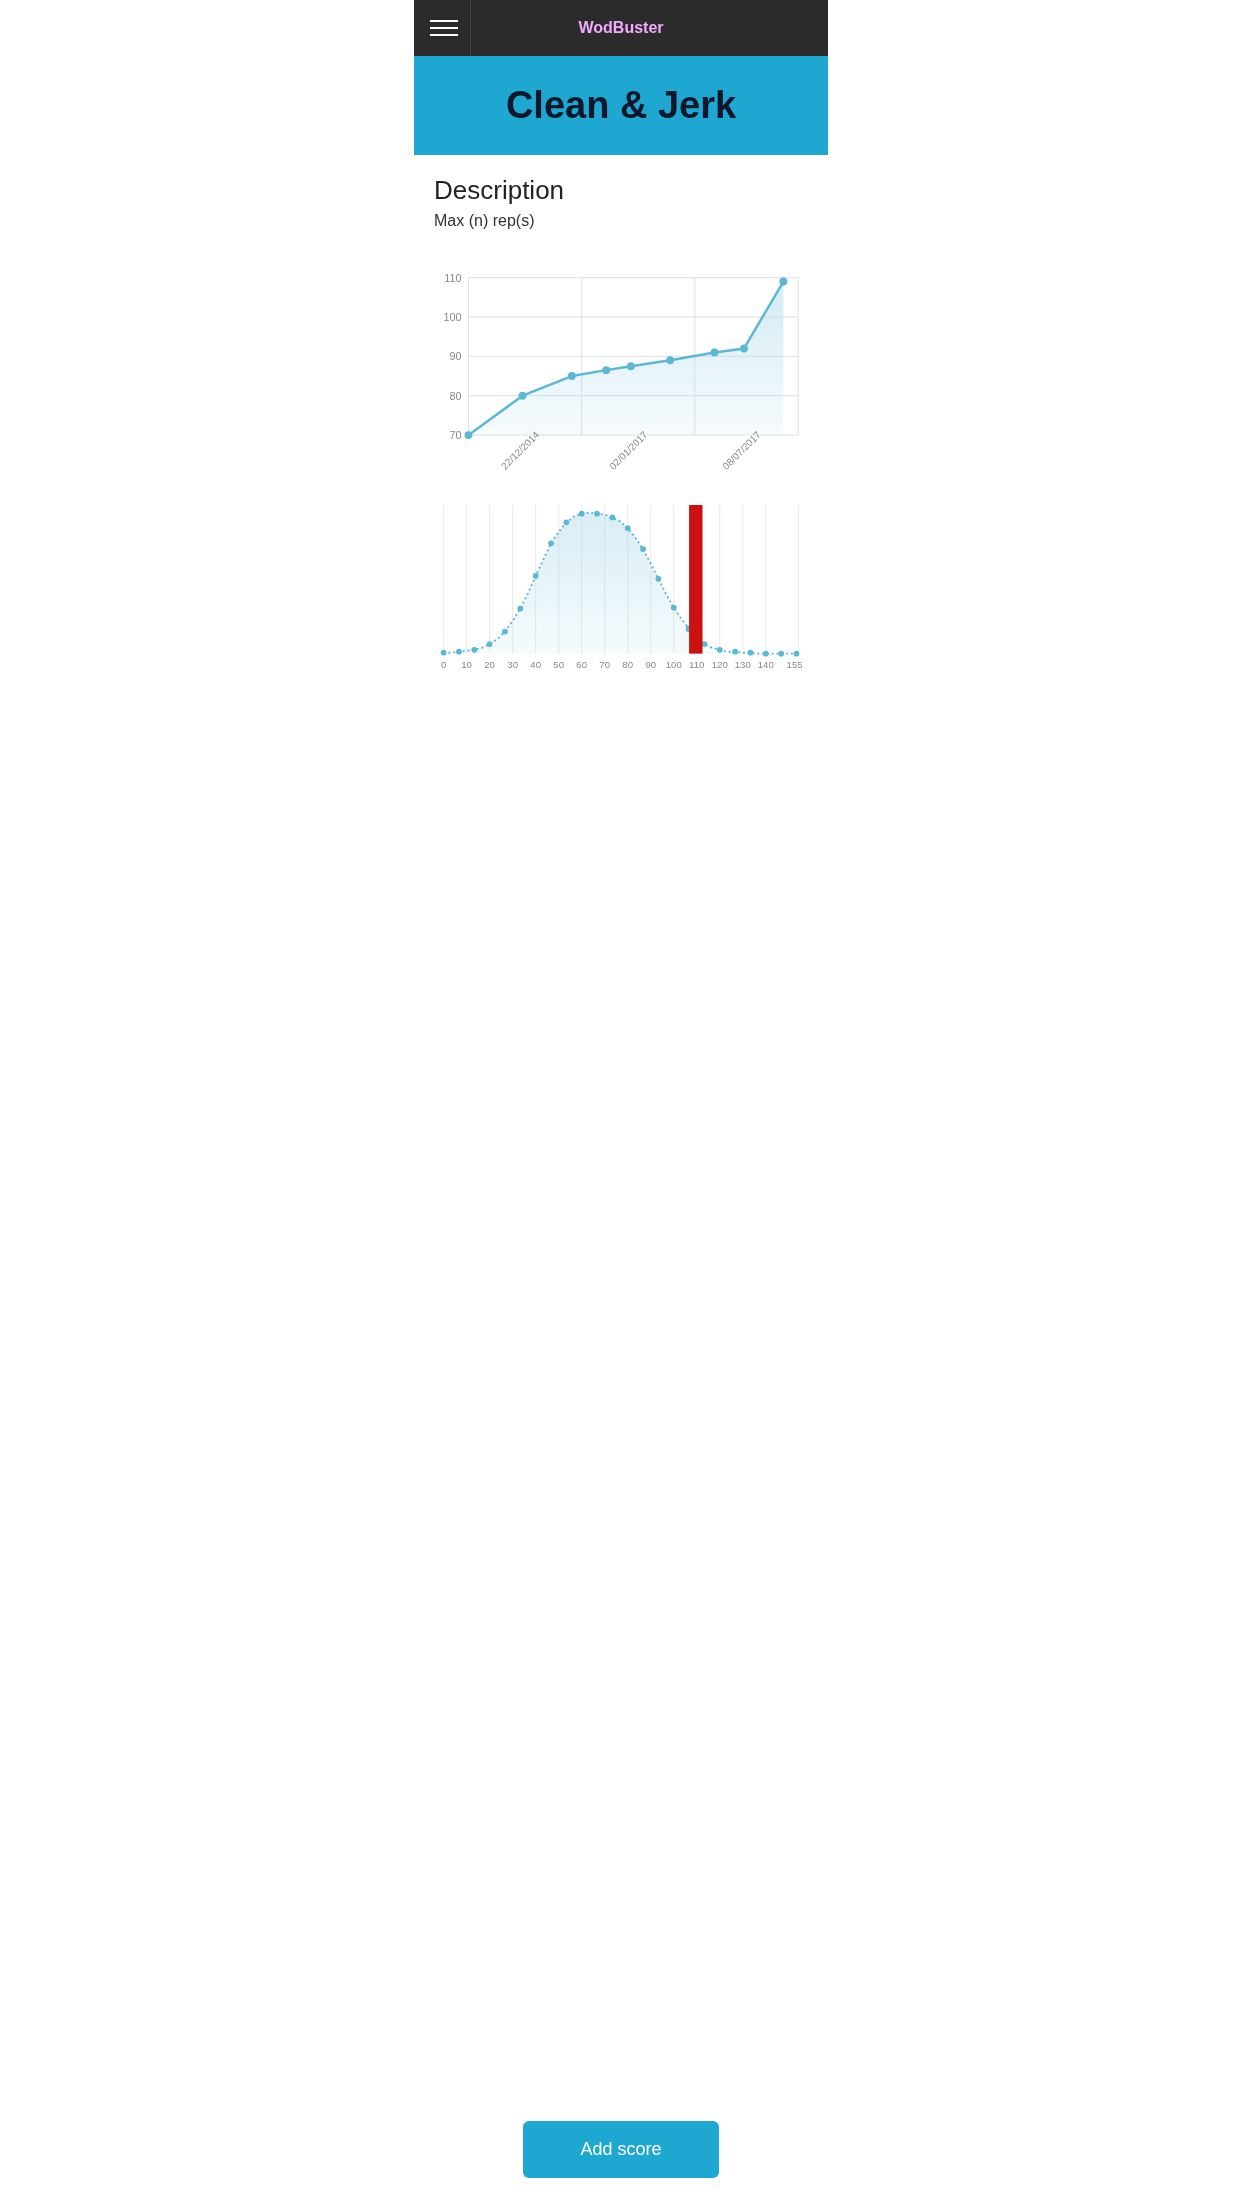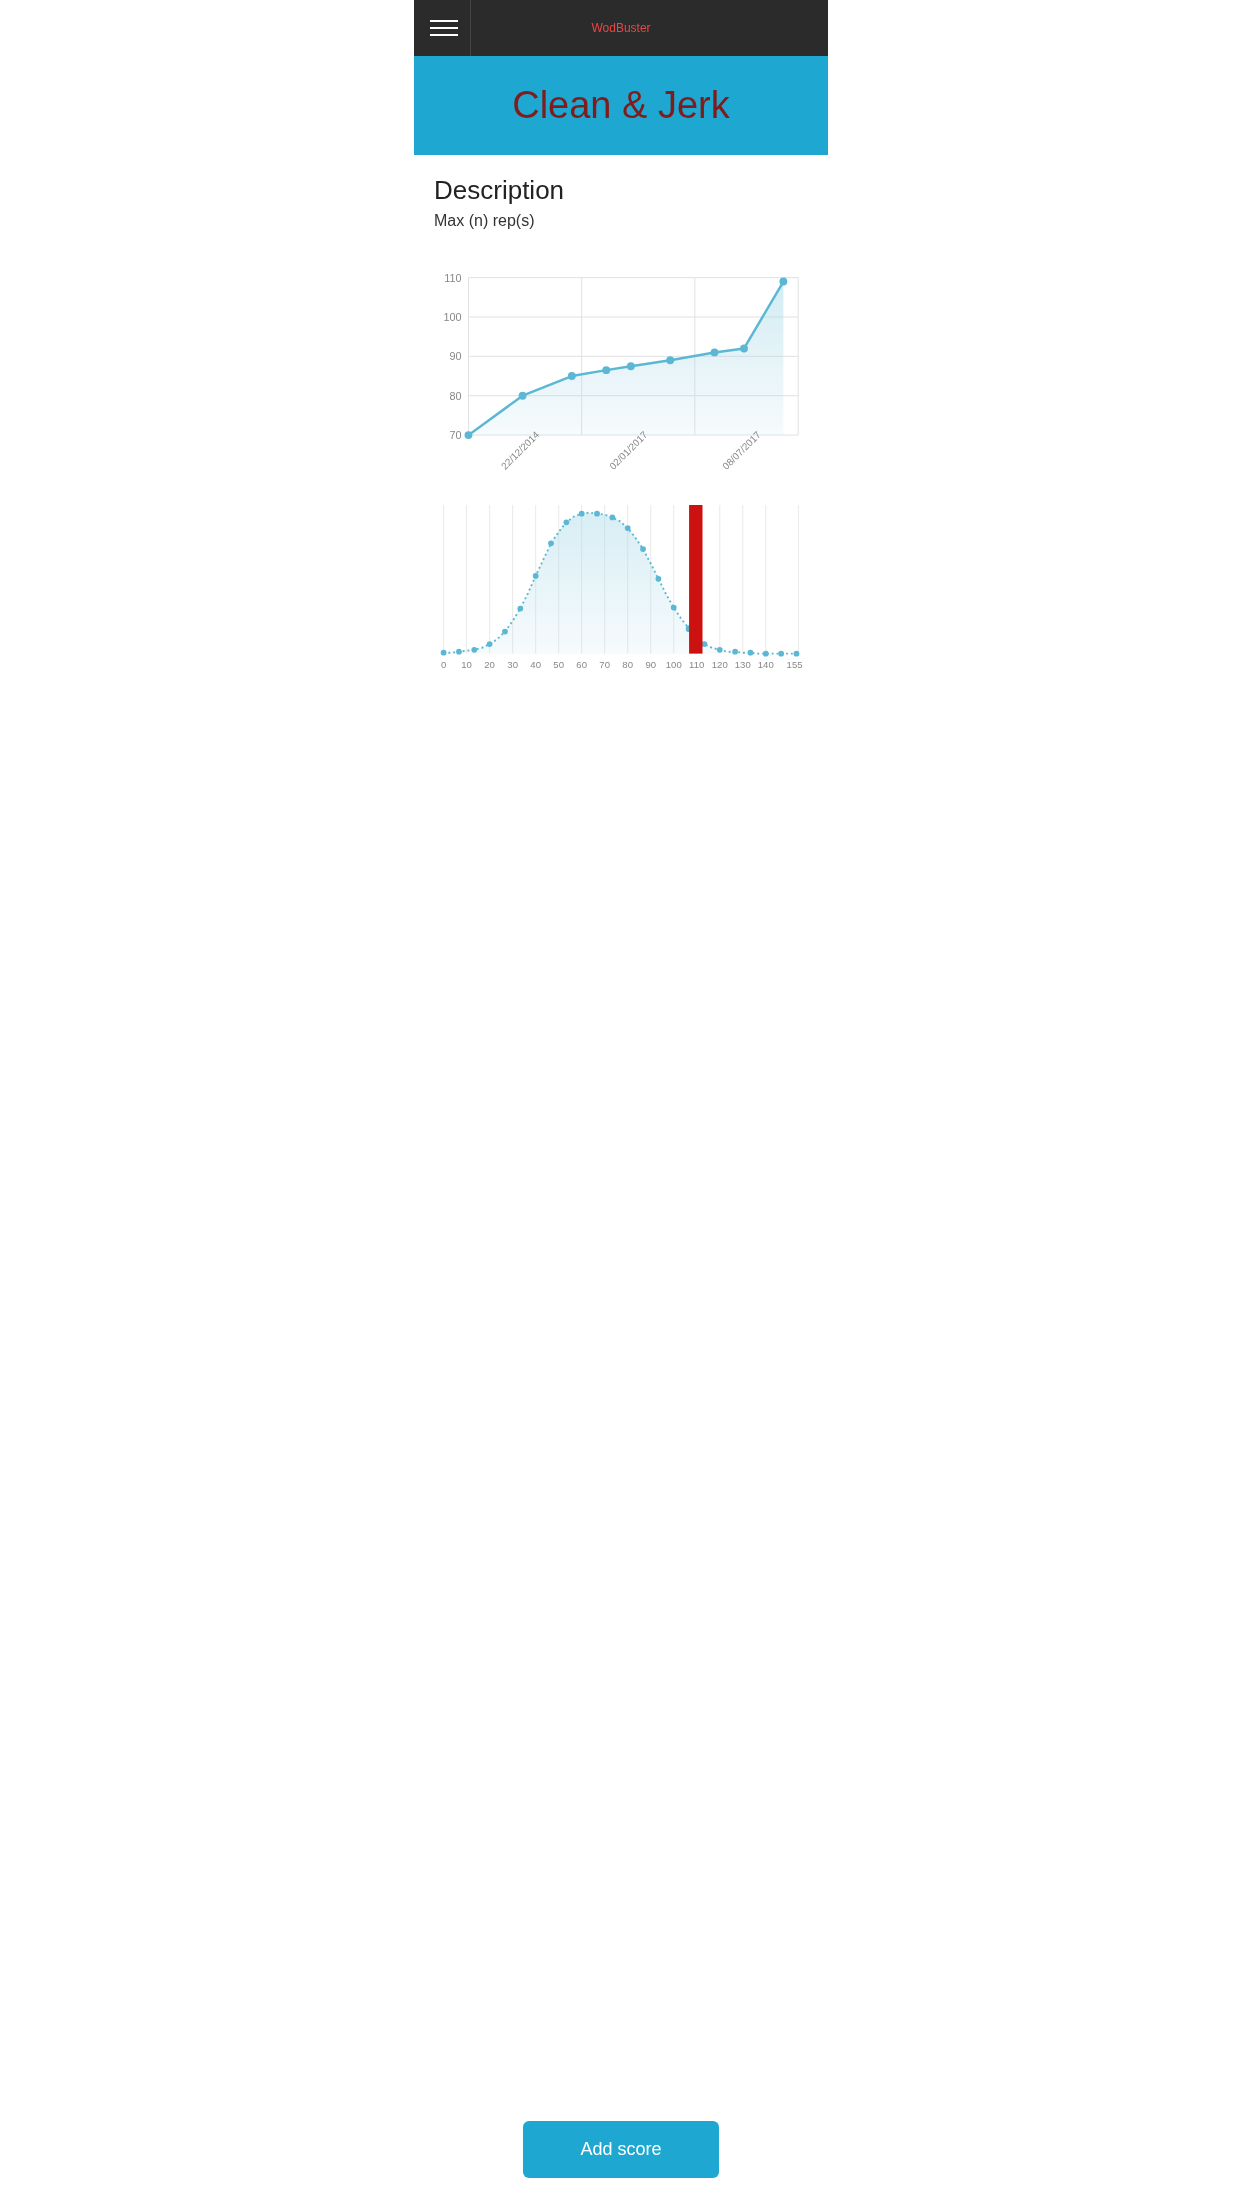--- a/index.html
+++ b/index.html
@@ -31,43 +31,43 @@
     .hamburger-icon span {
       display: block;
       height: 2px;
       background: #fff;
       width: 100%;
     }
     .header-title {
       position: absolute;
       left: 50%;
       transform: translateX(-50%);
-      color: #ef4444;
-      font-size: 12px;
-      font-weight: 400;
+      color: #f0abfc;
+      font-size: 16px;
+      font-weight: 700;
     }
     .header-divider {
       position: absolute;
       left: 56px;
       top: 0;
       bottom: 0;
       width: 1px;
       background: #444;
     }
 
     
     .blue-banner {
       background: #1ea8d1;
       text-align: center;
       padding: 28px 16px;
     }
     .blue-banner h1 {
-      color: #7f1d1d;
+      color: #0f172a;
       font-size: 38px;
-      font-weight: 400;
+      font-weight: 700;
     }
 
     
     .content {
       padding: 20px 20px 100px 20px;
     }
 
     .section-label {
       font-size: 26px;
       font-weight: 400;

